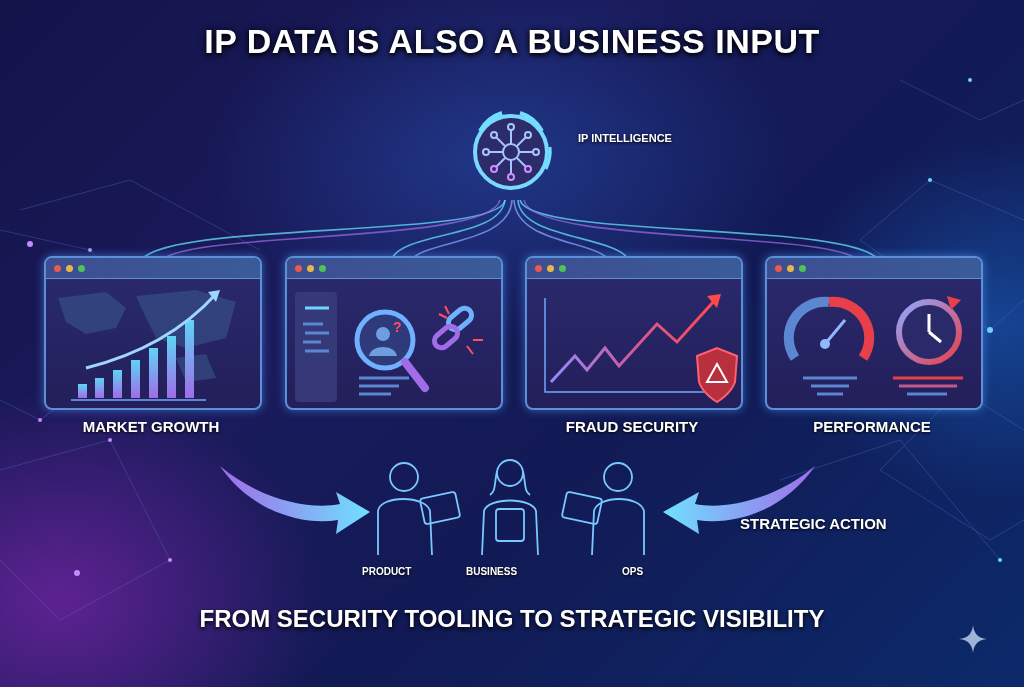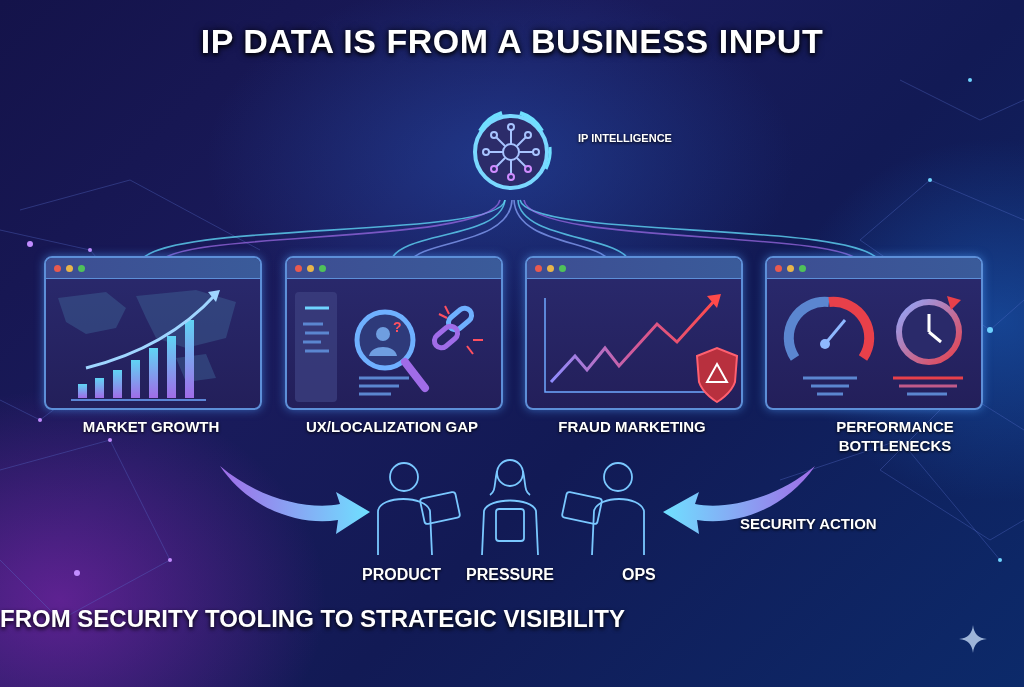--- a/index.html
+++ b/index.html
@@ -18,23 +18,23 @@
   .hub{position:absolute;left:462px;top:103px;width:98px;height:98px;}
   .hub-label{position:absolute;left:578px;top:132px;font-weight:bold;font-size:11px;text-shadow:0 1px 3px #000;}
   .panel{position:absolute;top:256px;width:214px;height:150px;border-radius:8px;
     background:linear-gradient(180deg,#2a2a6e,#231f5a);border:2px solid #5d8fd8;
     box-shadow:0 0 10px rgba(80,160,255,0.55);overflow:hidden;}
   .panel .bar{height:20px;background:linear-gradient(90deg,#3d4d92,#3a5b9a);border-bottom:1.5px solid #5d8fd8;display:flex;align-items:center;padding-left:8px;gap:5px;}
   .dot{width:7px;height:7px;border-radius:50%;}
   .panel svg{position:absolute;left:0;top:20px;}
   .plabel{position:absolute;top:417px;width:230px;text-align:center;font-weight:bold;font-size:15px;line-height:19px;text-shadow:0 1px 3px #000;}
   .people{position:absolute;left:370px;top:455px;}
-  .plbl{position:absolute;top:566px;font-weight:bold;font-size:16px;text-shadow:0 1px 3px #000;}
+  .plbl{position:absolute;top:566px;font-weight:bold;font-size:10px;text-shadow:0 1px 3px #000;}
   .sa{position:absolute;left:740px;top:515px;font-weight:bold;font-size:15px;text-shadow:0 1px 3px #000;}
-  .footer{position:absolute;left:0;right:0;top:603px;font-weight:bold;font-size:24px;line-height:32px;text-shadow:0 2px 4px #000;}
+  .footer{position:absolute;left:0;right:0;top:603px;text-align:center;font-weight:bold;font-size:24px;line-height:32px;text-shadow:0 2px 4px #000;}
   .sparkle{position:absolute;left:958px;top:624px;width:30px;height:30px;}
 </style>
 </head>
 <body>
 
 <div class="stage">
 
   <svg class="net" width="1024" height="687">
     <g stroke="#5a6fcf" stroke-opacity="0.35" stroke-width="1" fill="none">
       <polyline points="0,230 90,250 160,330 40,420 0,400"></polyline>
@@ -66,21 +66,21 @@
       <path d="M500,200 C490,245 180,230 160,262" stroke="#a06ce8" stroke-opacity="0.7"></path>
       <path d="M505,200 C500,240 400,230 390,262" stroke="#5fd4f4" stroke-opacity="0.8"></path>
       <path d="M512,200 C510,245 420,240 410,262" stroke="#8fa8ff" stroke-opacity="0.7"></path>
       <path d="M518,200 C520,240 620,235 630,262" stroke="#5fd4f4" stroke-opacity="0.8"></path>
       <path d="M514,200 C516,245 600,240 610,262" stroke="#8fa8ff" stroke-opacity="0.7"></path>
       <path d="M520,200 C530,240 860,220 880,262" stroke="#5fd4f4" stroke-opacity="0.8"></path>
       <path d="M524,200 C530,245 840,230 860,262" stroke="#a06ce8" stroke-opacity="0.7"></path>
     </g>
   </svg>
 
-  <div class="title">IP DATA IS FROM A BUSINESS INPUT</div>
+  <div class="title">IP DATA IS ALSO A BUSINESS INPUT</div>
 
   <svg class="hub" viewBox="0 0 98 98">
     <circle cx="49" cy="49" r="36" fill="#2c2c6a" stroke="#7ad8ff" stroke-width="4"></circle>
     <path d="M18,28 A38,38 0 0 1 40,10" stroke="#6fe0ff" stroke-width="4" fill="none"></path>
     <path d="M58,10 A38,38 0 0 1 80,28" stroke="#6fe0ff" stroke-width="4" fill="none"></path>
     <path d="M88,44 A40,40 0 0 1 84,66" stroke="#6fe0ff" stroke-width="3" fill="none"></path>
     <g stroke="#a8c4ff" stroke-width="2" fill="none">
       <circle cx="49" cy="49" r="8"></circle>
       <line x1="49" y1="41" x2="49" y2="27"></line>
         <circle cx="49" cy="24" r="3"></circle>
@@ -217,25 +217,23 @@
       <defs>
           <linearGradient id="cg4" x1="0" y1="0" x2="1" y2="1">
             <stop offset="0" stop-color="#8fa8ff"></stop>
             <stop offset="1" stop-color="#e8404a"></stop>
           </linearGradient>
         </defs>
     </svg>
   </div>
 
   <div class="plabel" style="left:36px">MARKET GROWTH</div>
-  <div class="plabel" style="left:277px">UX/LOCALIZATION GAP</div>
-  <div class="plabel" style="left:517px">FRAUD MARKETING</div>
-  <div class="plabel" style="left:780px">
+  <div class="plabel" style="left:517px">FRAUD SECURITY</div>
+  <div class="plabel" style="left:757px">
     <div>PERFORMANCE</div>
-    <div>BOTTLENECKS</div>
   </div>
 
   <svg style="position:absolute;left:210px;top:460px" width="170" height="80">
     <path d="M10,6 C50,40 100,50 130,44 L126,32 L160,52 L126,74 L128,60 C90,66 40,50 10,6Z" fill="url(#ar1)"></path>
     <defs>
         <linearGradient id="ar1" x1="0" y1="0" x2="1" y2="0">
           <stop offset="0" stop-color="#a06ce8"></stop>
           <stop offset="1" stop-color="#6fe0ff"></stop>
         </linearGradient>
       </defs>
@@ -264,24 +262,24 @@
         <rect x="126" y="54" width="28" height="32" rx="3"></rect>
       </g>
       <g>
         <circle cx="248" cy="22" r="14"></circle>
           <path d="M222,100 L224,56 C228,40 270,40 274,56 L274,100"></path>
         <rect x="194" y="40" width="36" height="26" rx="3" transform="rotate(12 212 53)"></rect>
       </g>
     </g>
   </svg>
   <div class="plbl" style="left:362px">PRODUCT</div>
-  <div class="plbl" style="left:466px">PRESSURE</div>
+  <div class="plbl" style="left:466px">BUSINESS</div>
   <div class="plbl" style="left:622px">OPS</div>
 
-  <div class="sa">SECURITY ACTION</div>
+  <div class="sa">STRATEGIC ACTION</div>
 
   <div class="footer">
     <div>FROM SECURITY TOOLING TO STRATEGIC VISIBILITY</div>
   </div>
 
   <svg class="sparkle" viewBox="0 0 30 30">
     <path d="M15,1 C16,10 20,14 29,15 C20,16 16,20 15,29 C14,20 10,16 1,15 C10,14 14,10 15,1Z" fill="#9db4d8"></path>
   </svg>
 </div>
 

